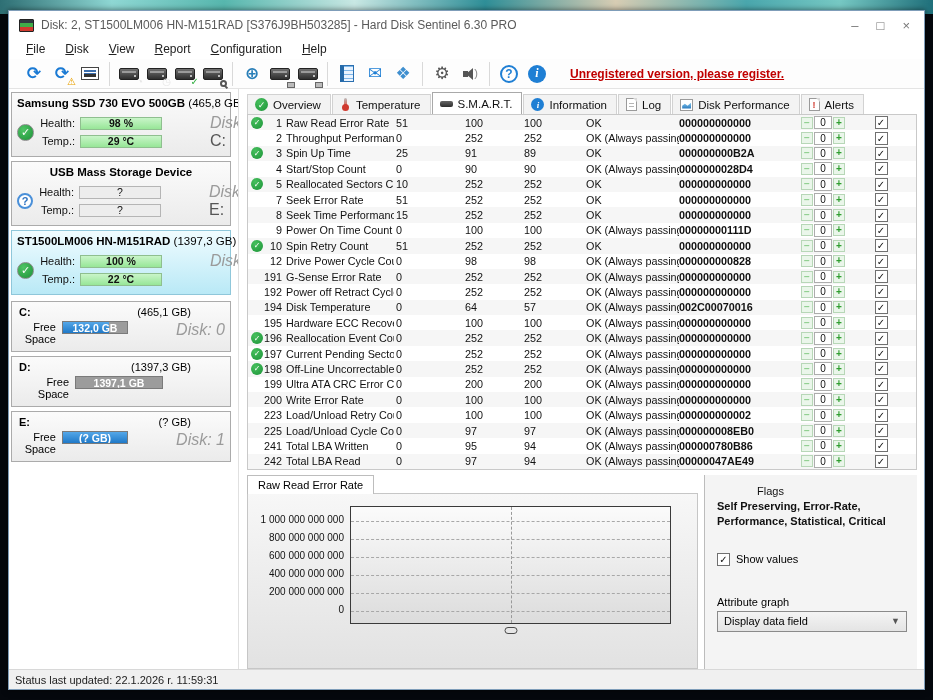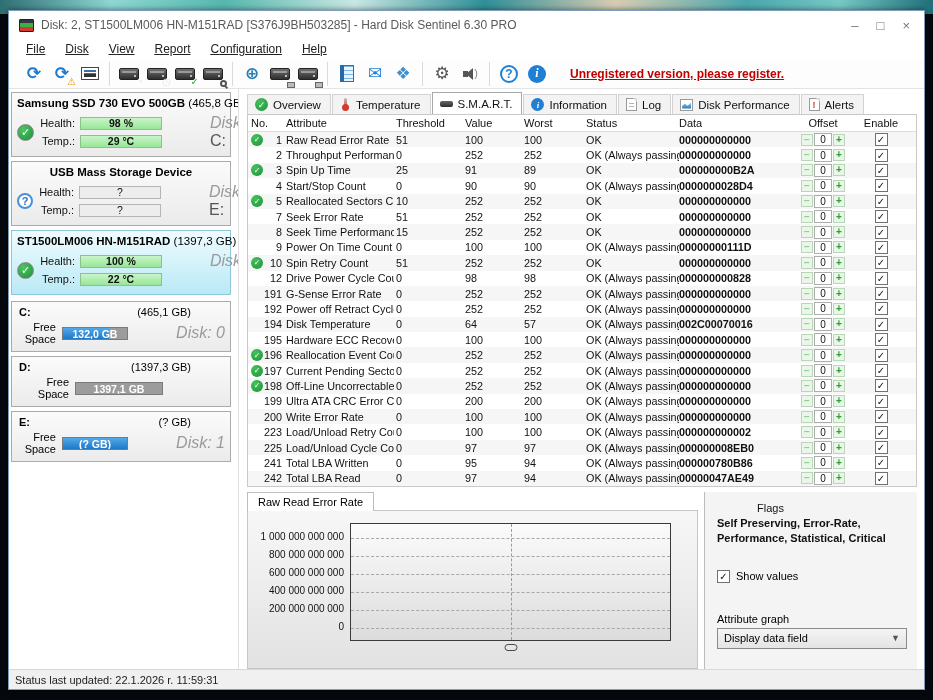--- a/index.html
+++ b/index.html
@@ -12,21 +12,21 @@
 
   
   .titlebar { height:28px; background:#fff; display:flex; align-items:center; padding:0 6px; flex:0 0 auto; }
   .app-icon { width:15px; height:13px; margin:0 7px 0 4px; border-radius:1px;
     background:linear-gradient(180deg,#2f3a40 0 30%, #3fae49 30% 62%, #d03a2f 62% 100%); border:1px solid #222; }
   .title-text { font-size:12px; color:#5a5a5a; flex:1; white-space:nowrap; overflow:hidden; }
   .win-controls { display:flex; gap:18px; padding-right:8px; color:#777; font-size:13px; }
   .win-controls span { cursor:default; }
 
   
-  .menubar { height:20px; background:#fff; display:flex; align-items:center; padding-left:8px; gap:2px; flex:0 0 auto; font-size:12px; color:#222;text-decoration:underline; }
+  .menubar { height:20px; background:#fff; display:flex; align-items:center; padding-left:8px; gap:2px; flex:0 0 auto; font-size:12px; color:#222; }
   .menu-item { padding:2px 9px; }
   .menu-item u { text-decoration:underline; }
 
   
   .toolbar { height:30px; background:#fdfdfd; border-bottom:1px solid #e4e4e4; display:flex; align-items:center; padding-left:6px; flex:0 0 auto; }
   .tgroup { display:flex; align-items:center; gap:4px; padding:0 7px; border-right:1px solid #d9d9d9; height:24px; }
   .tgroup:last-of-type { border-right:none; }
   .tbtn { position:relative; width:24px; height:22px; display:flex; align-items:center; justify-content:center; }
   .g-glyph { font-size:17px; font-weight:bold; line-height:1; }
   .ov { position:absolute; right:-2px; bottom:-2px; font-size:10px; line-height:1; font-weight:bold; }
@@ -73,21 +73,21 @@
   .sp-row { display:flex; align-items:center; height:16px; margin:2px 0; font-size:11px; }
   .sp-label { width:46px; text-align:right; padding-right:5px; color:#111; }
   .bar { width:82px; height:13px; border:1px solid #8fbf8f; background:linear-gradient(180deg,#c9f5c9,#97e697);
     font-size:10.5px; font-weight:bold; text-align:center; line-height:11px; color:#111; }
   .bar.unknown { border-color:#b5b5b5; background:#ededed; font-weight:normal; }
   .sp-right { flex:1; padding-left:8px; font-size:16px; color:#9a9a9a; font-style:italic; white-space:nowrap;margin-left:40px; }
   .sp-right.letter { color:#555; font-style:normal; }
   .part-head { display:flex; font-size:11px; margin:1px 2px 3px 2px; }
   .part-letter { font-weight:bold; flex:0 0 60px; }
   .part-size { flex:1; text-align:right; padding-right:32px; }
-  .part-row { display:flex; align-items:center; font-size:11px; margin-bottom:1px; }
+  .part-row { display:flex; align-items:flex-start; font-size:11px; margin-bottom:1px; }
   .part-label { width:58px; text-align:right; padding-right:6px; }
   .fsbar { width:88px; height:13px; background:#9c9c9c; border:1px solid #7a7a7a; position:relative; overflow:hidden; }
   .fsbar .fill { position:absolute; left:0; top:0; bottom:0; background:linear-gradient(180deg,#54a7e8,#1f79c8); }
   .fsbar .fstext { position:absolute; inset:0; text-align:center; font-size:10.5px; font-weight:bold; color:#fff; line-height:12px; }
 
   
   .main { flex:1; display:flex; flex-direction:column; padding:3px 7px 0 8px; min-width:0; background:#fff; }
   .tabbar { display:flex; align-items:flex-end; height:22px; flex:0 0 auto; }
   .tab { display:flex; align-items:center; gap:5px; font-size:11.5px; color:#111; padding:3px 9px 3px 7px;
     border:1px solid #d2d2d2; border-bottom:none; background:#f3f3f3; margin-right:1px; height:20px; }
@@ -413,31 +413,20 @@
             <span class="ti-chart"></span>
             <span>Disk Performance</span>
           </span>
           <span class="tab">
             <span class="ti-alert"></span>
             <span>Alerts</span>
           </span>
         </div>
 
       <div class="table-panel">
-        <div class="thead" id="thead">
-            <span class="c col-no">No.</span>
-            <span class="c col-attr">Attribute</span>
-            <span class="c col-th">Threshold</span>
-            <span class="c col-val">Value</span>
-            <span class="c col-wor">Worst</span>
-            <span class="c col-st">Status</span>
-            <span class="c col-dat">Data</span>
-            <span class="c col-off">Offset</span>
-            <span class="c col-en">Enable</span>
-          </div>
         <div id="tbody">
             <div class="trow alt">
               <span class="c col-no">
                 <span class="okmark">✓</span>
                 <span class="rowno">1</span>
               </span>
               <span class="c col-attr">Raw Read Error Rate</span>
               <span class="c col-th">51</span>
               <span class="c col-val">100</span>
               <span class="c col-wor">100</span>

